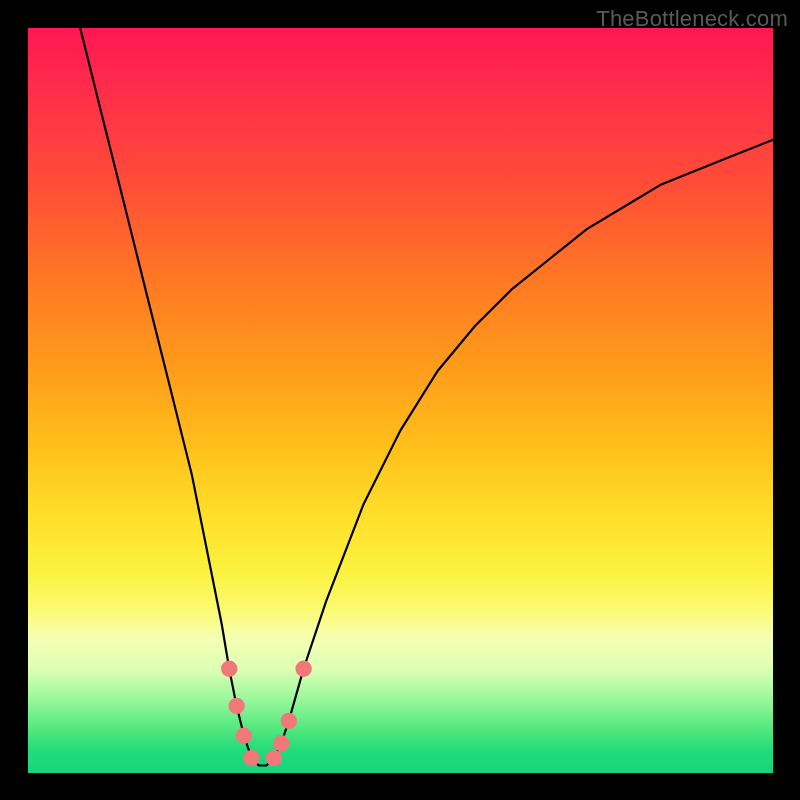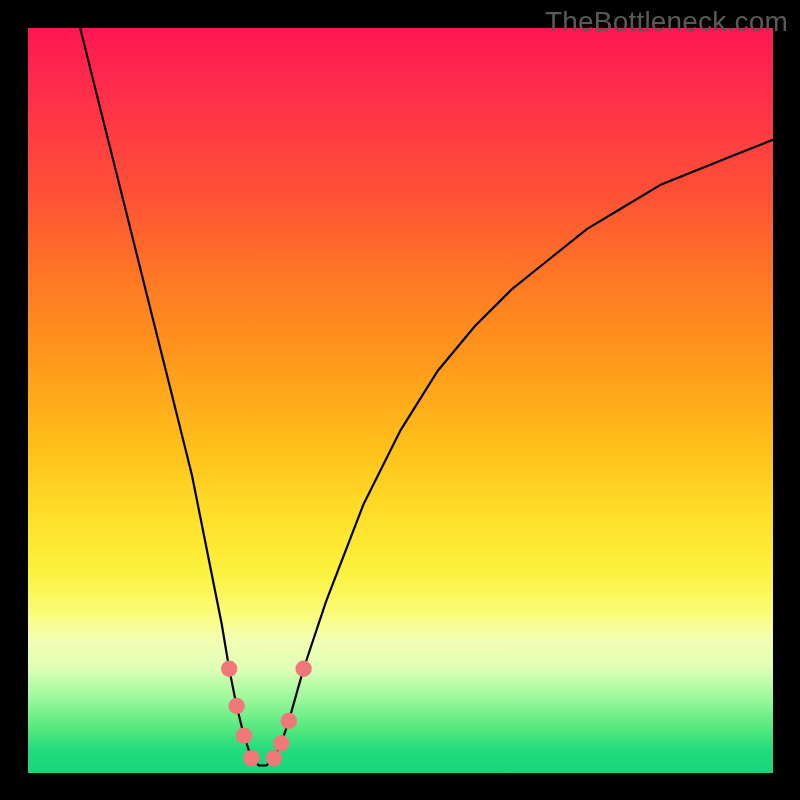--- a/index.html
+++ b/index.html
@@ -15,21 +15,21 @@
     position: relative;
     width: 800px;
     height: 800px;
     background: #000;
   }
   .watermark {
     position: absolute;
     top: 6px;
     right: 12px;
     color: #5a5a5a;
-    font-size: 28px;
+    font-size: 22px;
     font-weight: 400;
     letter-spacing: 0.2px;
     z-index: 50;
     text-align: center;
   }
   .plot-area {
     position: absolute;
     top: 28px;
     left: 28px;
     width: 745px;

